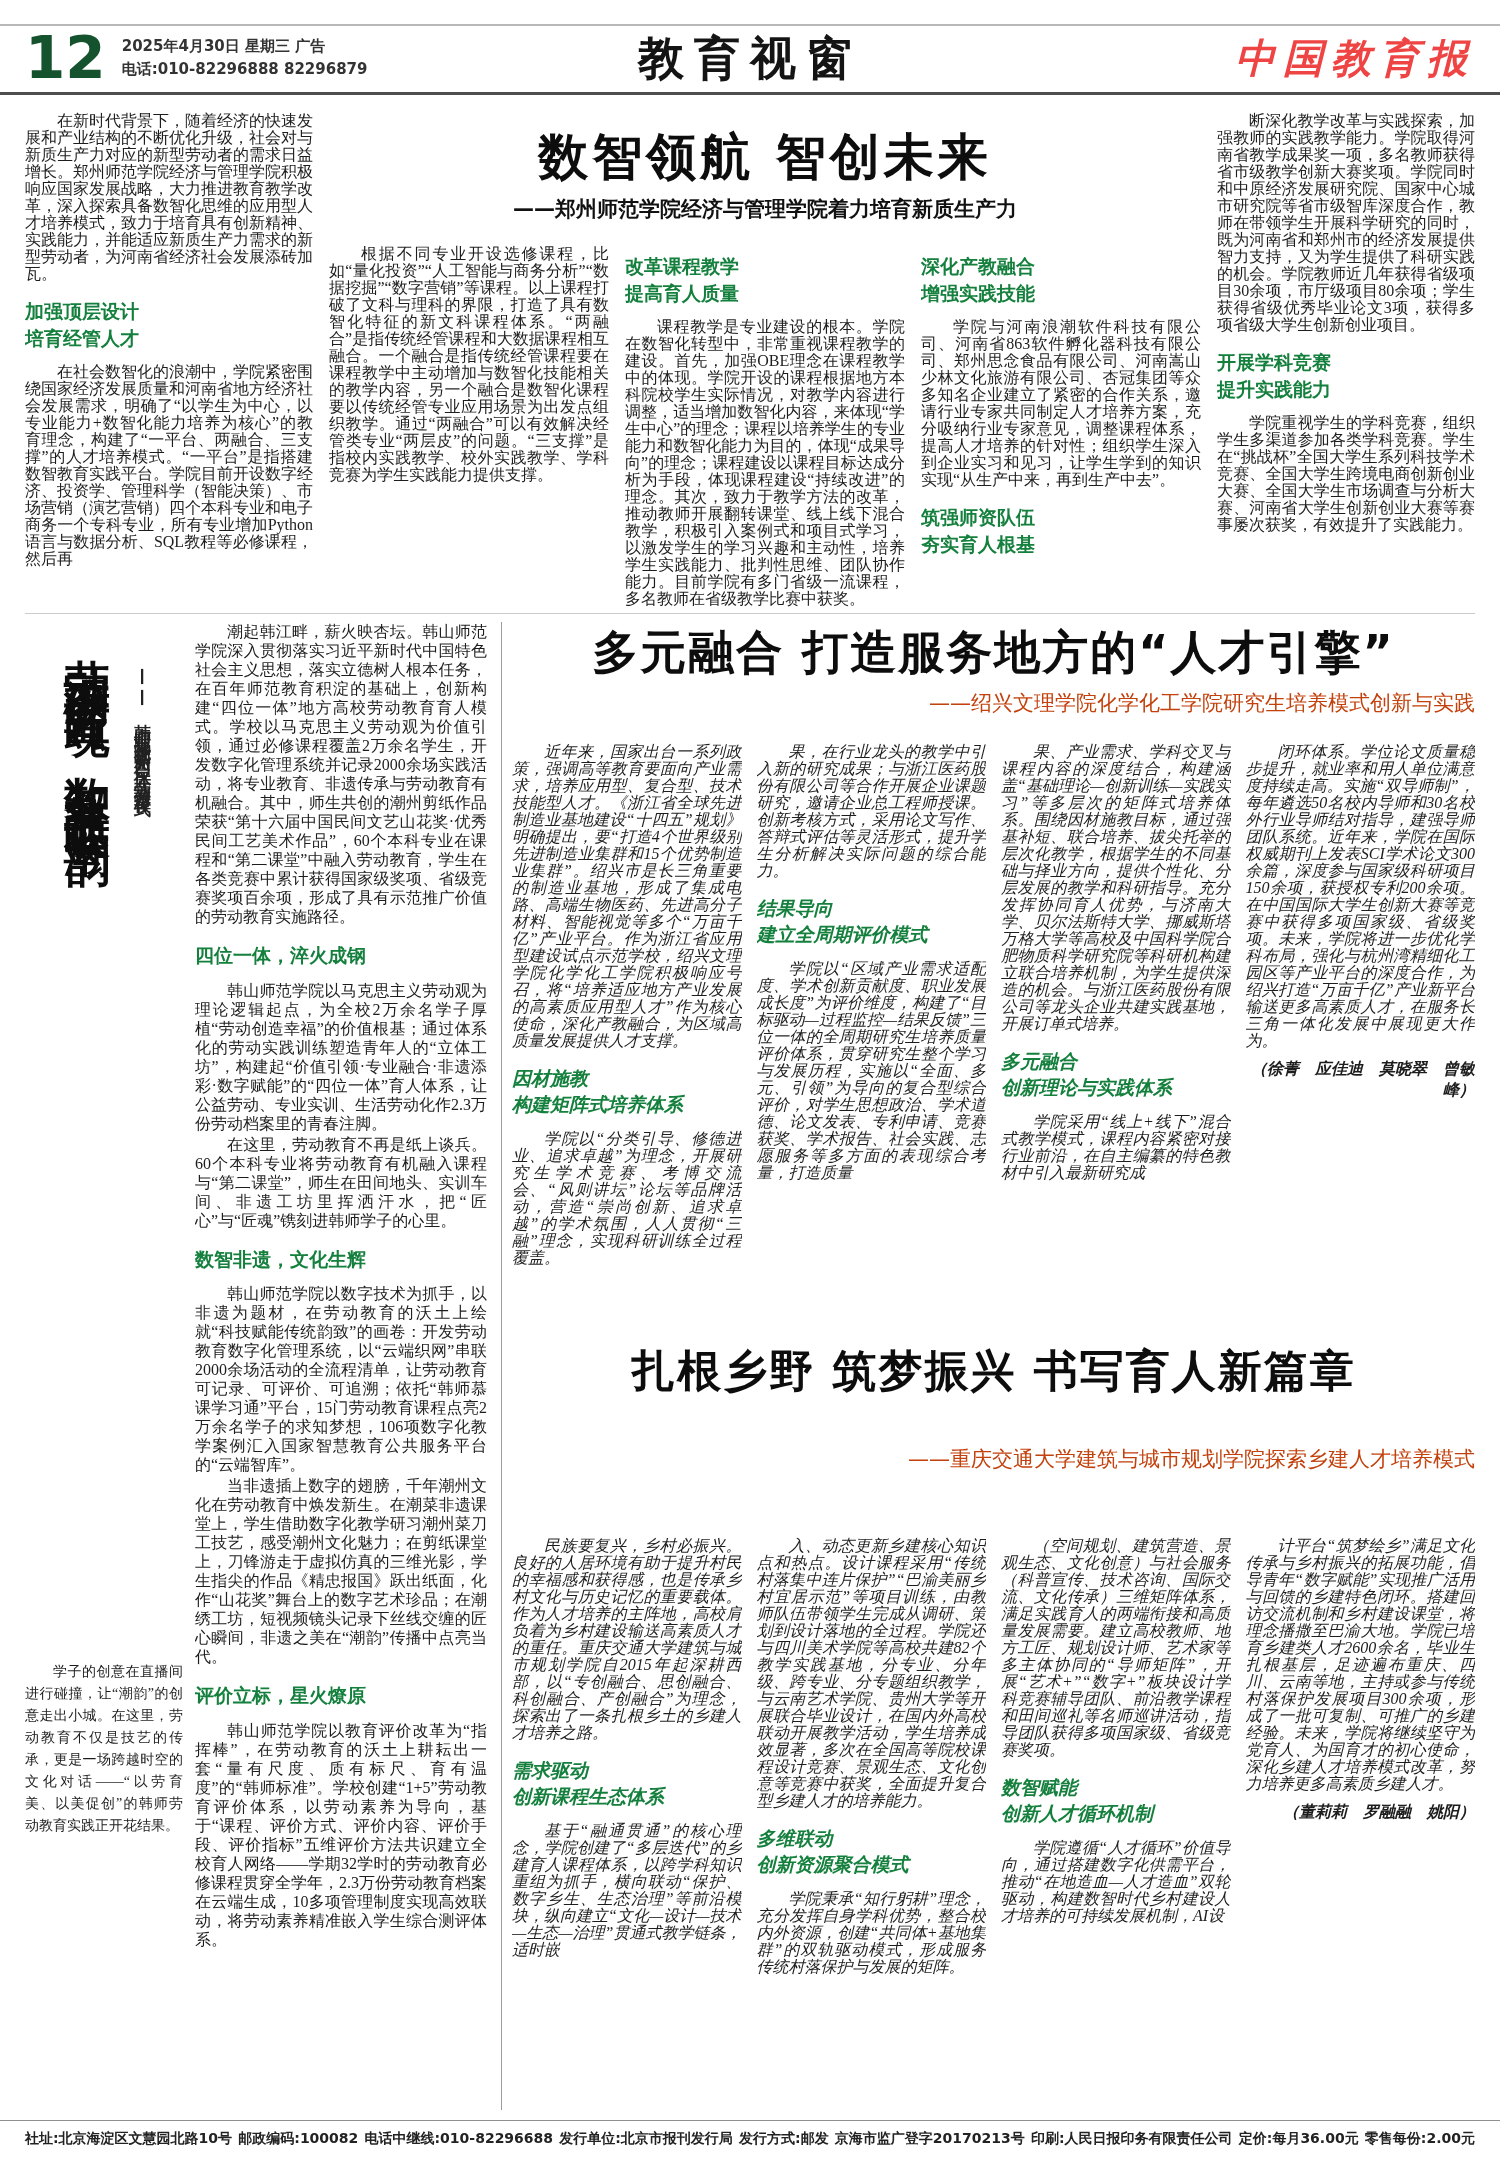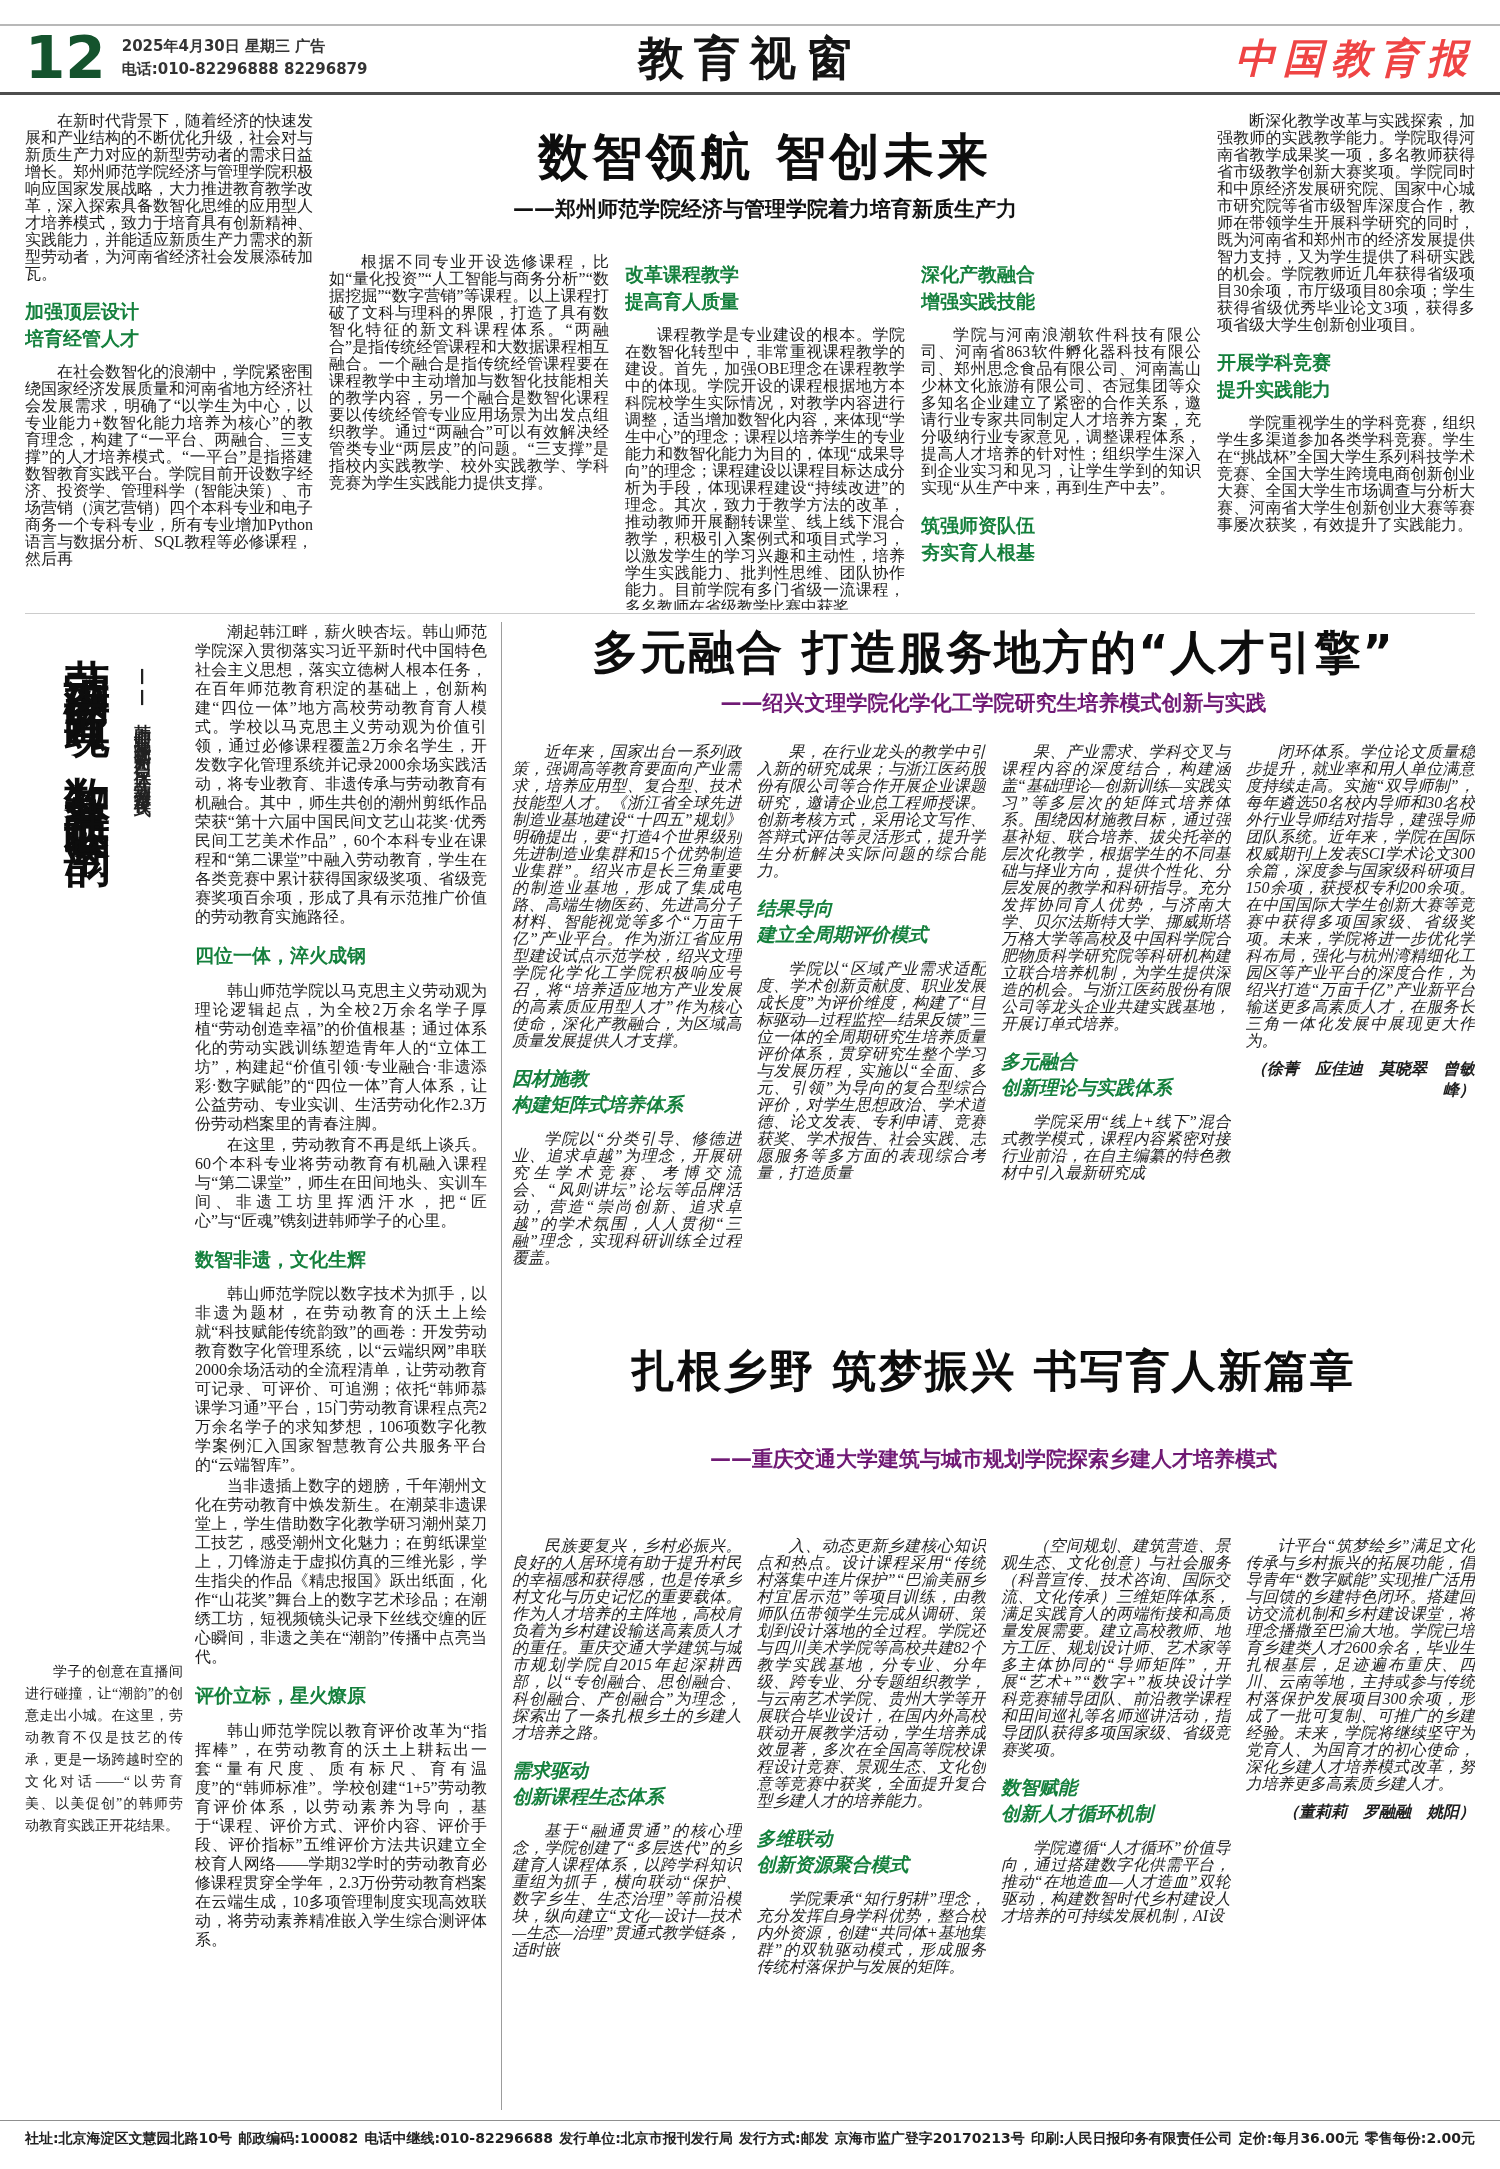--- a/index.html
+++ b/index.html
@@ -23,21 +23,21 @@
   .subhead{font-family:"DejaVu Sans","Liberation Sans",sans-serif;font-weight:700;font-size:19px;line-height:1.4;
         white-space:pre-line;margin:16px 0 12px 0;color:#15803d;}
   .byline{font-family:"DejaVu Sans","Liberation Sans",sans-serif;font-weight:700;font-size:16px;text-align:right;margin-top:10px;}
 
   
   .article1{position:absolute;left:25px;top:104px;width:1450px;height:506px;display:flex;gap:16px;}
   .a1c1{width:288px;overflow:hidden;}
   .a1center{flex:1;display:flex;flex-direction:column;overflow:hidden;}
   .a1title{margin:26px 0 10px 0;text-align:center;font-family:"DejaVu Sans","Liberation Sans",sans-serif;
         font-weight:700;font-size:50px;line-height:1.1;letter-spacing:4px;color:#0d0d0d;}
-  .a1subtitle{text-align:center;font-family:"DejaVu Sans","Liberation Sans",sans-serif;font-weight:700;font-size:21px;margin-bottom:22px;color:#111;}
+  .a1subtitle{text-align:center;font-family:"DejaVu Sans","Liberation Sans",sans-serif;font-weight:700;font-size:21px;margin-bottom:14px;color:#111;}
   .a1minis{flex:1;display:flex;gap:16px;overflow:hidden;}
   .a1minis .bodycol{flex:1;overflow:hidden;}
   .a1c6{width:258px;overflow:hidden;}
 
   
   .mid-rule{position:absolute;left:25px;top:613px;width:1450px;height:1px;background:#cccccc;}
   .vert-rule{position:absolute;left:501px;top:622px;width:1px;height:1488px;background:#9c9c9c;}
   .foot-rule{position:absolute;left:0;top:2120px;width:1500px;height:1px;background:#8f8f8f;}
 
   
@@ -52,22 +52,22 @@
   .labor-body{flex:1;overflow:hidden;}
   .labor-body p{font-size:16px;line-height:19px;text-align:justify;text-indent:2em;margin:0 0 2px 0;}
 
   
   .bigart{position:absolute;left:512px;width:963px;display:flex;flex-direction:column;overflow:hidden;}
   .art2{top:622px;height:710px;}
   .art3{top:1342px;height:768px;gap:38px;}
   .art-title{text-align:center;font-family:"DejaVu Sans","Liberation Sans",sans-serif;font-weight:700;
         font-size:46px;line-height:1.15;letter-spacing:2px;margin:4px 0 10px 0;color:#0d0d0d;}
   .art3 .art-title{font-size:44px;}
-  .art-subtitle{text-align:center;font-family:"DejaVu Sans","Liberation Sans",sans-serif;font-weight:700;
-        font-size:21px;margin-bottom:18px;color:#701a75;}
+  .art-subtitle{text-align:right;font-family:"DejaVu Sans","Liberation Sans",sans-serif;font-weight:400;
+        font-size:21px;margin-bottom:18px;color:#c2410c;}
   .art-cols{flex:1;display:flex;gap:15px;overflow:hidden;font-style:italic;}
   .art-cols .bodycol{flex:1;overflow:hidden;}
 
   
   .footer{position:absolute;left:25px;top:2130px;width:1450px;display:flex;justify-content:space-between;
         font-family:"DejaVu Sans","Liberation Sans",sans-serif;font-weight:600;font-size:14px;color:#222;}
 </style>
 </head>
 <body>
 

